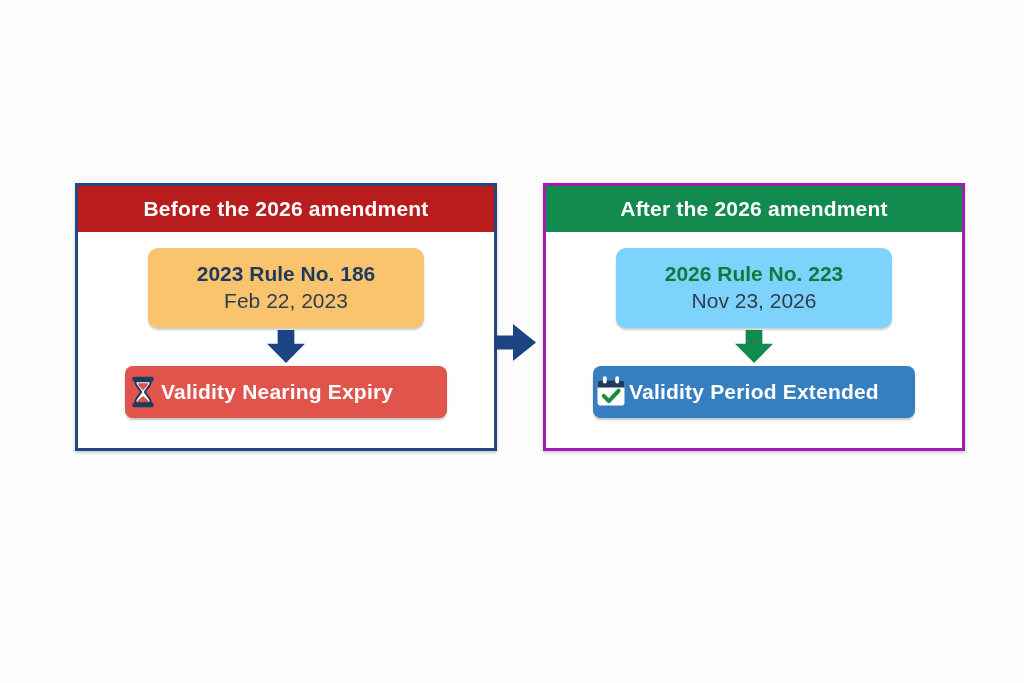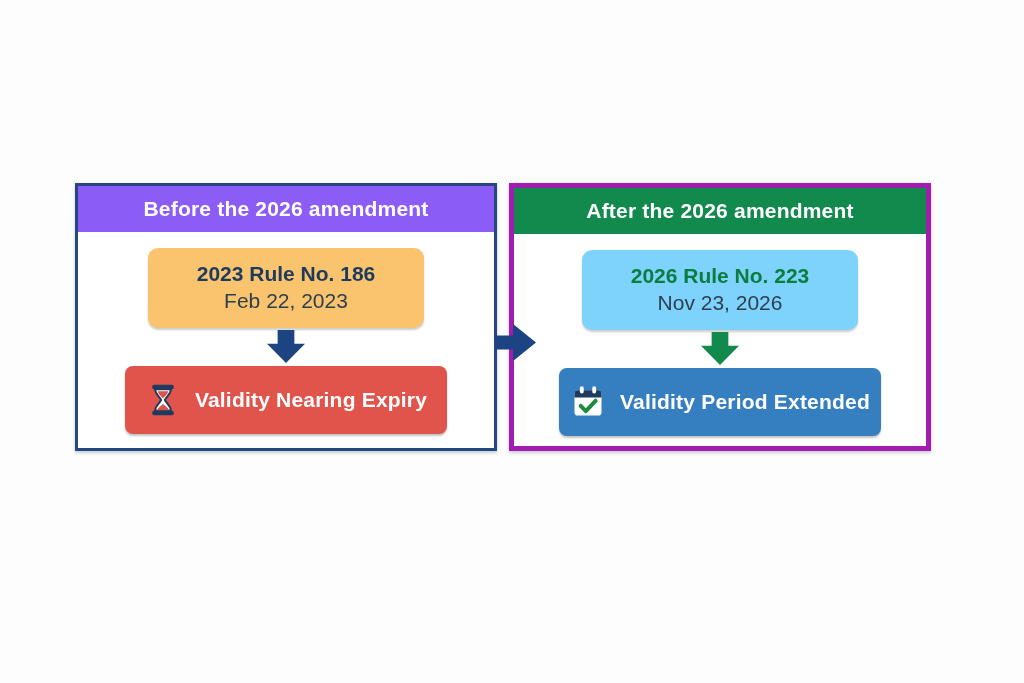--- a/index.html
+++ b/index.html
@@ -24,34 +24,34 @@
     height: 268px;
     box-sizing: border-box;
     background: #ffffff;
     box-shadow: 0 2px 3px rgba(40,60,90,0.25);
   }
   .panel.before {
     left: 75px;
     border: 3px solid #24487d;
   }
   .panel.after {
-    left: 509px;
-    border: 5px solid #a21caf;
+    left: 543px;
+    border: 3px solid #a21caf;
   }
   .panel-header {
     height: 46px;
     display: flex;
     align-items: center;
     justify-content: center;
     color: #ffffff;
     font-size: 21px;
     font-weight: bold;
     letter-spacing: 0.2px;
   }
-  .panel.before .panel-header { background: #8b5cf6; }
+  .panel.before .panel-header { background: #b91c1c; }
   .panel.after  .panel-header { background: #12894d; }
 
   .panel-body {
     display: flex;
     flex-direction: column;
     align-items: center;
     padding-top: 16px;
   }
   .rule-box {
     width: 276px;
@@ -82,26 +82,26 @@
     height: 33px;
     margin-top: 2px;
     clip-path: polygon(28% 0, 72% 0, 72% 42%, 100% 42%, 50% 100%, 0 42%, 28% 42%);
   }
   .panel.before .down-arrow { background: #1c4382; }
   .panel.after  .down-arrow { background: #12894d; }
 
   .badge {
     margin-top: 3px;
     width: 322px;
-    height: 68px;
+    height: 52px;
     border-radius: 8px;
     display: flex;
     align-items: center;
-    justify-content: center;
-    gap: 14px;
+    justify-content: flex-start;
+    gap: 0;
     box-shadow: 0 2px 2px rgba(60,60,60,0.3);
   }
   .panel.before .badge { background: #e0544b; }
   .panel.after  .badge { background: #357ec0; }
   .badge-label {
     color: #ffffff;
     font-size: 21px;
     font-weight: bold;
     letter-spacing: 0.2px;
   }

